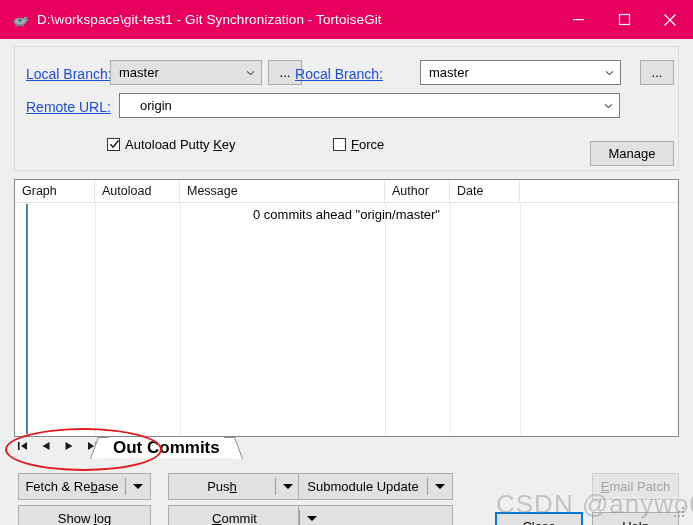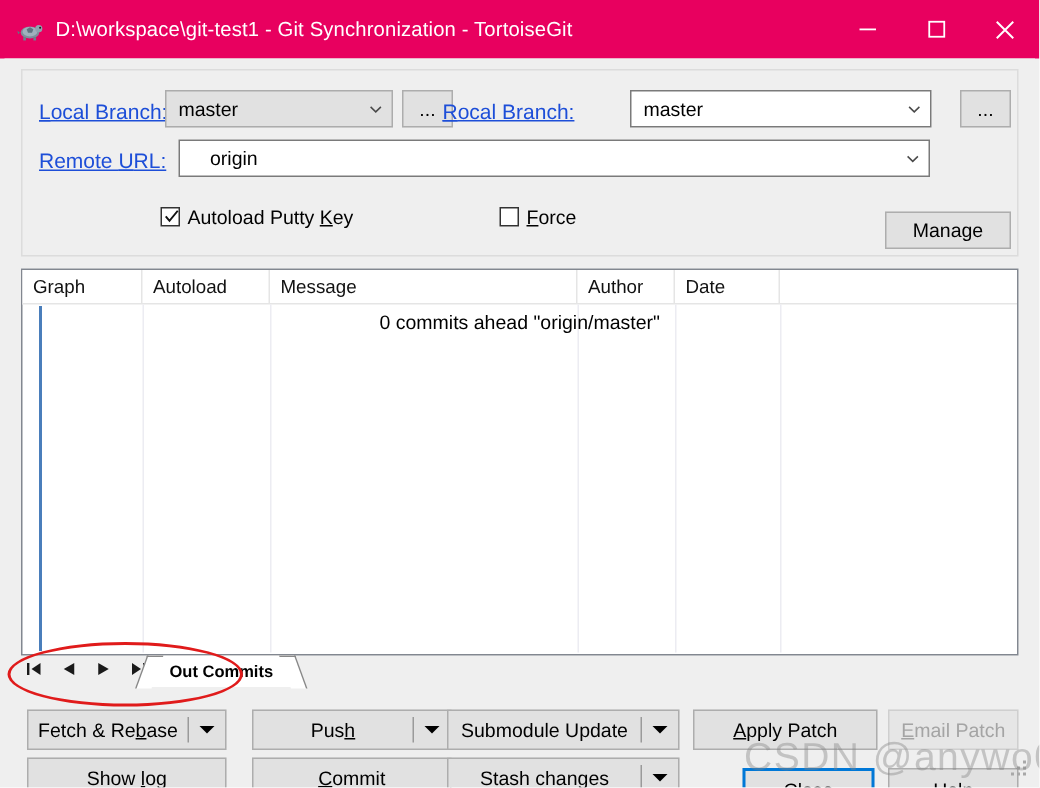--- a/index.html
+++ b/index.html
@@ -211,21 +211,21 @@
     align-items: center;
     gap: 11px;
   }
   .navbtn { width: 12px; height: 14px; display: block; cursor: default; }
   .tab {
     position: absolute;
     left: 85px; top: 0;
     height: 21px;
     display: flex; align-items: center;
     padding: 0 14px 0 14px;
-    font-size: 11px; font-weight: bold;
+    font-size: 17px; font-weight: bold;
     color: #000;
     background: #ffffff;
     cursor: default;
     white-space: nowrap;
   }
   .tab::before, .tab::after {
     content: "";
     position: absolute;
     top: 0; width: 10px; height: 21px;
     background: #ffffff;
@@ -477,38 +477,34 @@
     </div>
 
     <div class="splitbtn" style="left:295px; top:434px; width:155px; height:27px;">
       <span class="sb-label">Submodule Update</span>
       <span class="sb-sep"></span>
       <span class="sb-arrow">
           <span class="tri-down"></span>
         </span>
     </div>
 
-    <div class="btn" style="left:459px; top:434px; width:123px; height:27px;">
-      <span><u>A</u><span>pply Patch</span></span>
-    </div>
 
     <div class="btn disabled" style="left:589px; top:434px; width:87px; height:27px;">
       <span><u>E</u><span>mail Patch</span></span>
     </div>
 
     <div class="btn" style="left:15px; top:466px; width:133px; height:27px;">
       <span><span>Show </span><u>l</u><span>og</span></span>
     </div>
 
     <div class="btn" style="left:165px; top:466px; width:133px; height:27px;">
       <span><u>C</u><span>ommit</span></span>
     </div>
 
     <div class="splitbtn" style="left:295px; top:466px; width:155px; height:27px;">
-      <span class="sb-label">Stash changes</span>
       <span class="sb-sep"></span>
       <span class="sb-arrow">
           <span class="tri-down"></span>
         </span>
     </div>
 
     <div class="btn-default" style="left:492px; top:473px; width:88px; height:28px;">
       <span>Close</span>
     </div>
 

